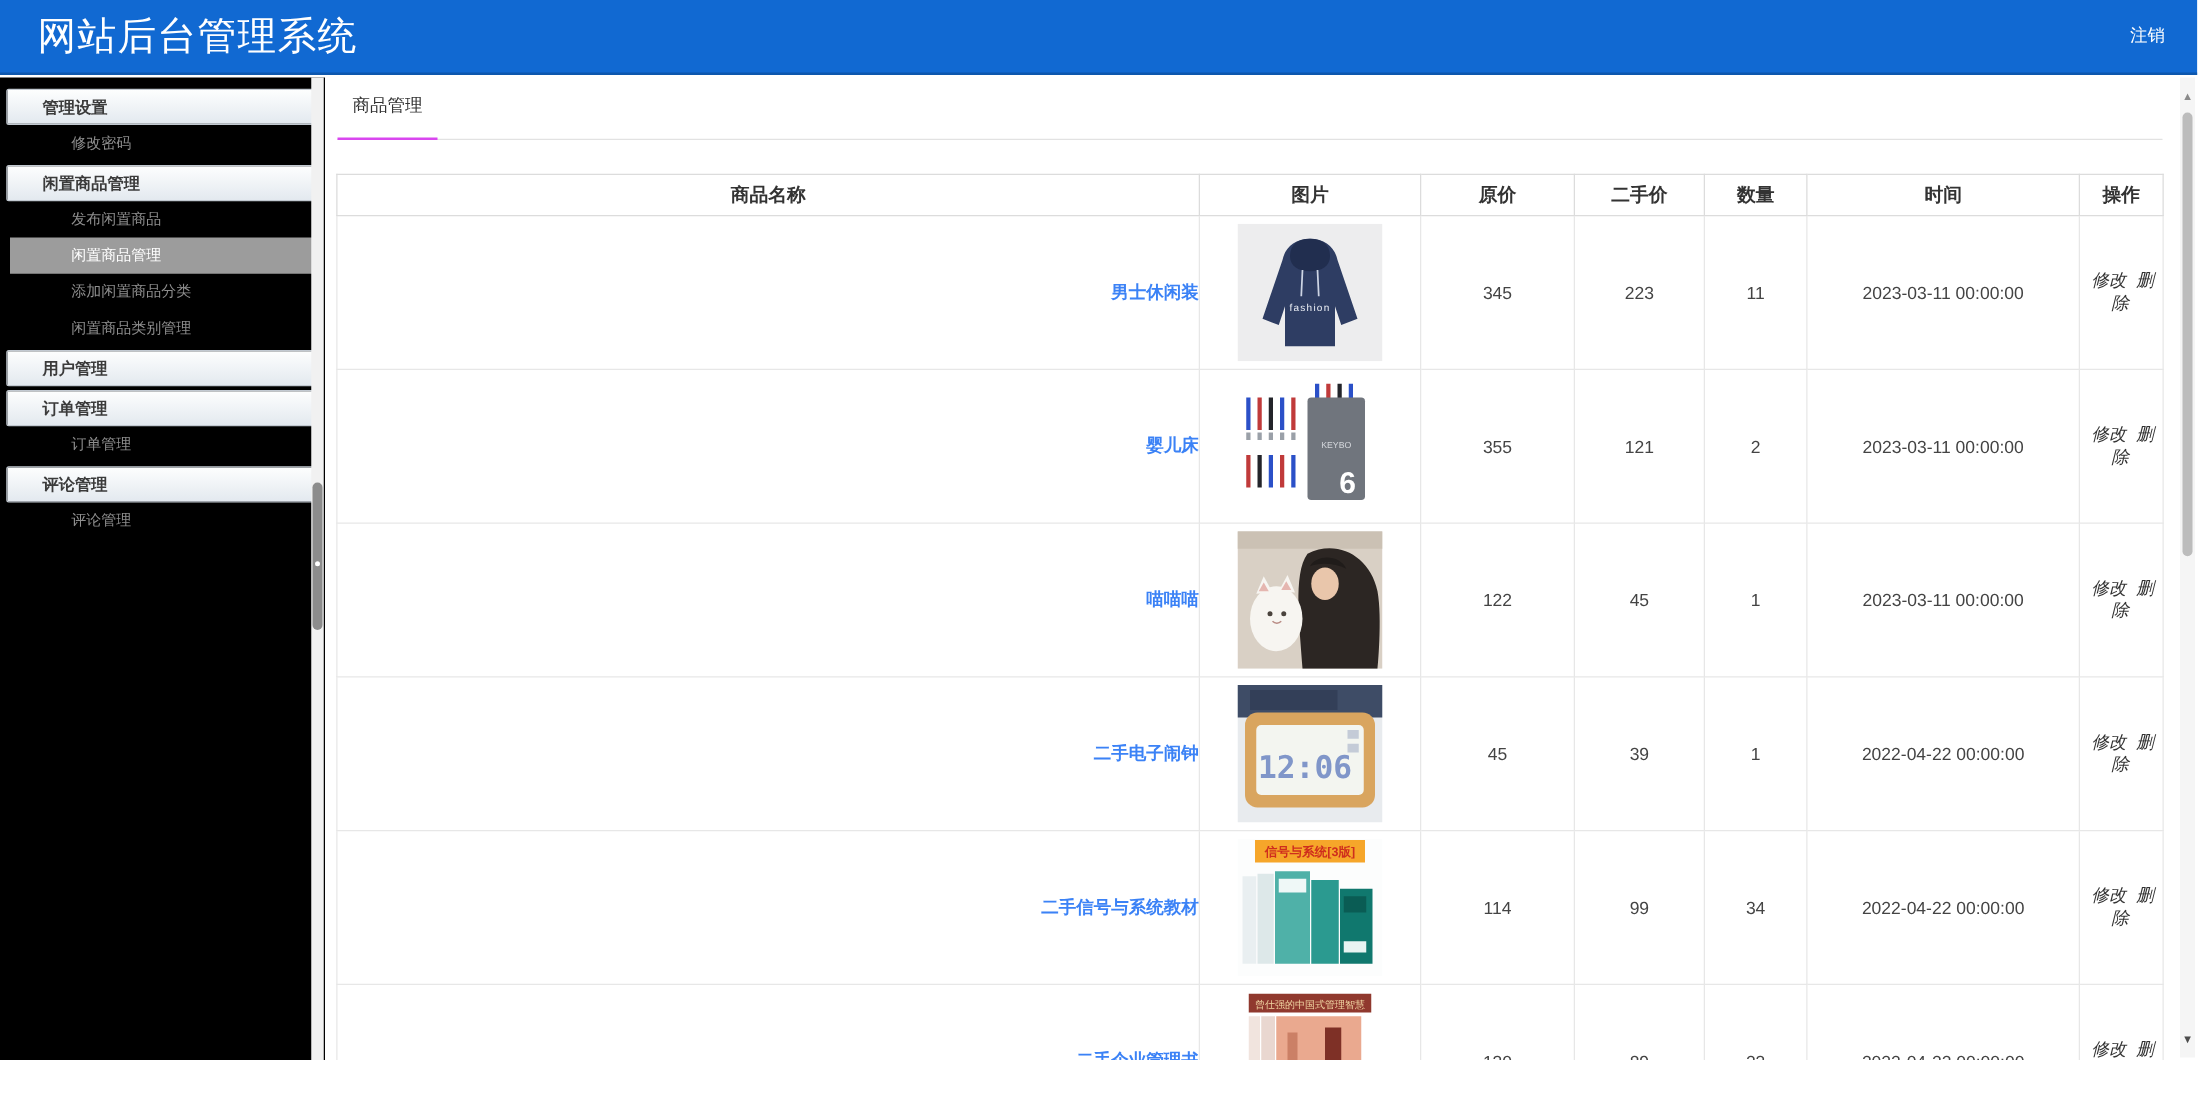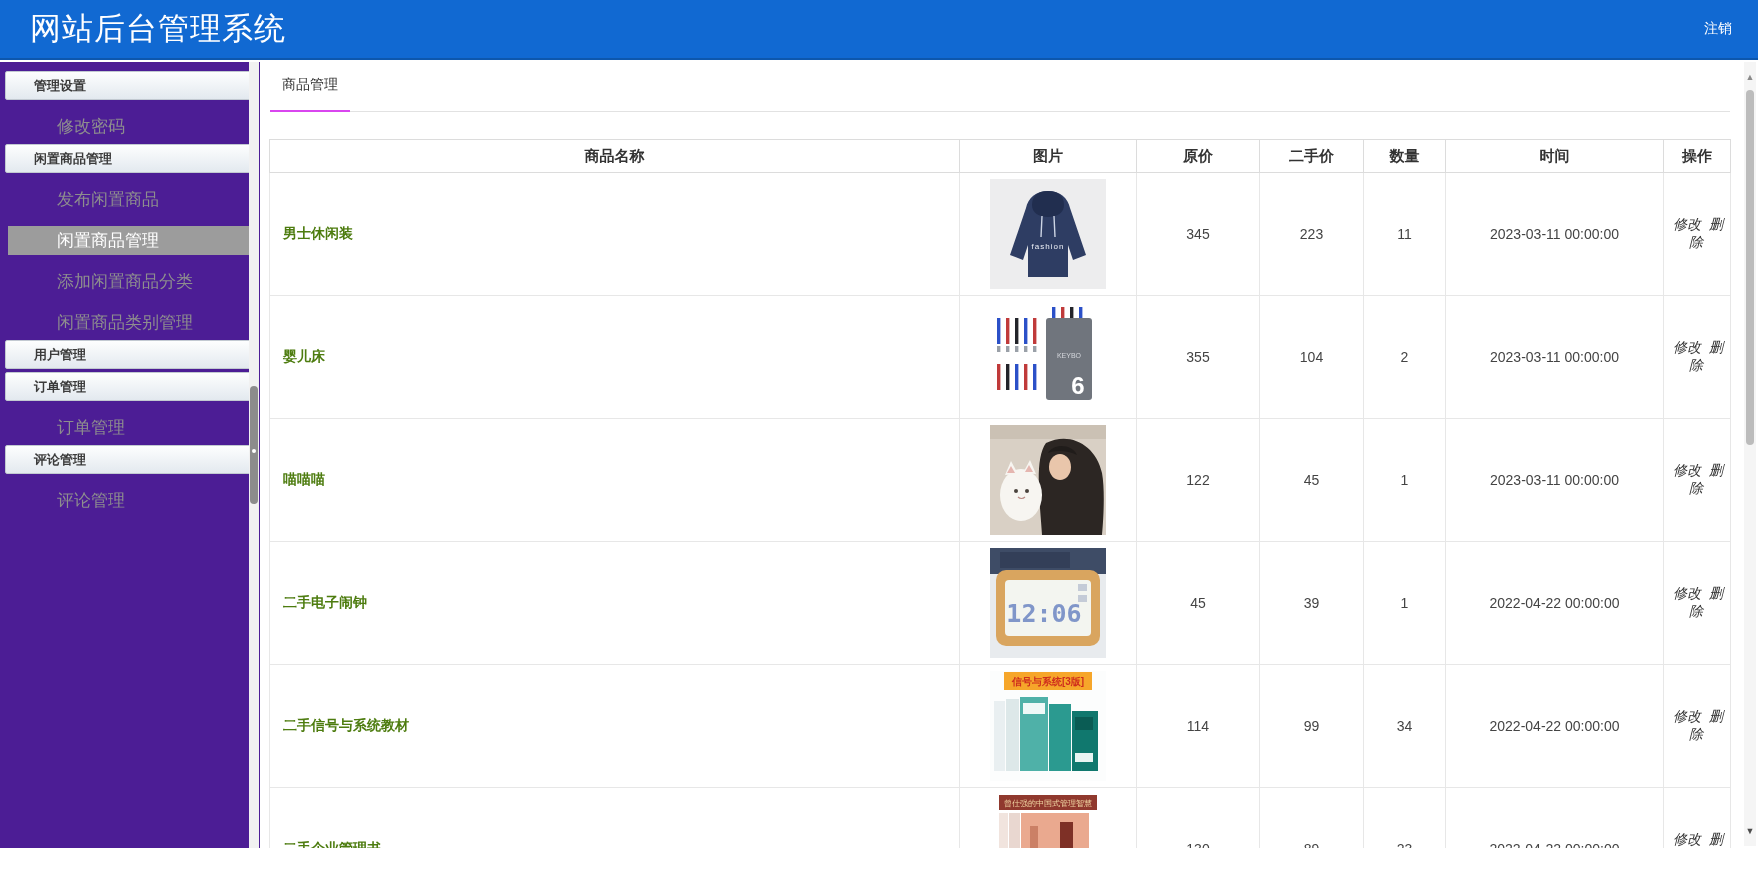--- a/index.html
+++ b/index.html
@@ -8,28 +8,28 @@
   .page { position:relative; width:1758px; height:878px; background:#fff; overflow:hidden; }
 
   
   .app-header { position:absolute; left:0; top:0; width:1758px; height:60px;
     background:#1169d2; border-bottom:2px solid #0d57ad;
     display:flex; align-items:center; justify-content:space-between; padding:0 26px 0 30px; }
   .app-title { color:#fff; font-size:31px; font-weight:400; letter-spacing:1px; }
   .logout { color:#fff; font-size:14px; text-decoration:none; cursor:pointer;margin-left:18px; }
 
   
-  .sidebar { position:absolute; left:0; top:62px; width:260px; height:786px; background:#4c1d95; }
+  .sidebar { position:absolute; left:0; top:62px; width:260px; height:786px; background:#000000; }
   .side-nav { padding-top:6px; }
   .group-header { height:29px; line-height:27px; margin:3px 9px 0 5px; padding-left:28px;
     font-size:13px; font-weight:bold; color:#3b3b3b;
     background:linear-gradient(#fdfefe,#e3e9ef); border:1px solid #c2c9d1; border-radius:2px;
     cursor:pointer; }
-  .sub-item { height:29px; line-height:29px; margin:12px 8px 0 8px; padding-left:49px;
-    font-size:17px; color:#8e8e8e; cursor:pointer; }
+  .sub-item { height:29px; line-height:29px; margin:0 8px 0 8px; padding-left:49px;
+    font-size:12px; color:#8e8e8e; cursor:pointer; }
   .sub-item.active { background:#9c9c9c; color:#fff; }
   .side-scroll { position:absolute; right:1px; top:0; width:10px; height:786px;
     background:#f1f1f1; }
   .side-thumb { position:absolute; left:1px; top:324px; width:8px; height:118px;
     background:#8c8c8c; border-radius:4px; cursor:pointer; }
   .side-grip { position:absolute; left:50%; top:55%; width:4px; height:4px; margin:-2px 0 0 -2px;
     background:#fff; border-radius:50%; }
 
   
   .main { position:absolute; left:260px; top:60px; width:1484px; height:788px;
@@ -37,21 +37,21 @@
   .tabbar { position:relative; margin-left:10px; width:1460px; height:52px;
     border-bottom:1px solid #e2e2e2; }
   .tab { position:absolute; left:0; bottom:-1px; height:52px; display:flex; align-items:center;
     padding:0 12px; font-size:14px; color:#333; border-bottom:2px solid #d946ef; cursor:pointer; }
 
   table.products { margin:27px 0 0 9px; width:1461px; border-collapse:collapse; table-layout:fixed; }
   .products th { height:33px; font-size:15px; font-weight:bold; color:#333;
     border:1px solid #dcdcdc; background:#fff;font-family:Liberation Serif, serif; }
   .products td { height:122px; font-size:14px; color:#444; text-align:center;
     vertical-align:middle; border:1px solid #e7e7e7; background:#fff; }
-  .products td.name { text-align:left; padding-left:13px; font-weight:bold; color:#4d7c0f; }
+  .products td.name { text-align:right; padding-left:13px; font-weight:bold; color:#3b82f6; }
   .products td.img svg { display:block; margin:6px auto; }
   .action { cursor:pointer; color:#333; margin:0 2px;font-style:italic; }
 
   
   .main-scroll { position:absolute; left:1744px; top:62px; width:12px; height:784px;
     background:#f5f5f5; }
   .scroll-arrow { position:absolute; left:0; width:12px; text-align:center; font-size:9px;
     line-height:14px; height:14px; cursor:pointer; }
   .scroll-arrow.up { top:8px; color:#8a8a8a; }
   .scroll-arrow.down { bottom:8px; color:#4c4c4c; }
@@ -163,21 +163,21 @@
                 <rect x="62" y="5" width="3.4" height="12" fill="#2b50c8"></rect>
                 <rect x="71" y="5" width="3.4" height="12" fill="#c03a3a"></rect>
                 <rect x="80" y="5" width="3.4" height="12" fill="#23242a"></rect>
                 <rect x="89" y="5" width="3.4" height="12" fill="#2b50c8"></rect>
       <rect x="56" y="16" width="46" height="82" rx="3" fill="#70757d"></rect>
       <text x="79" y="56" font-size="7" fill="#d4d7dc" text-anchor="middle">KEYBO</text>
       <text x="88" y="92" font-size="24" font-weight="bold" fill="#fff" text-anchor="middle">6</text>
               </svg>
             </td>
             <td>355</td>
-            <td>104</td>
+            <td>121</td>
             <td>2</td>
             <td>2023-03-11 00:00:00</td>
             <td><span class="action">修改</span> <span class="action">删除</span></td>
           </tr>
           <tr>
             <td class="name">喵喵喵</td>
             <td class="img">
               <svg width="116" height="110" viewBox="0 0 116 110">
     <rect width="116" height="110" fill="#d9d0c5"></rect>
                 <rect width="116" height="14" fill="#cbc1b4"></rect>

